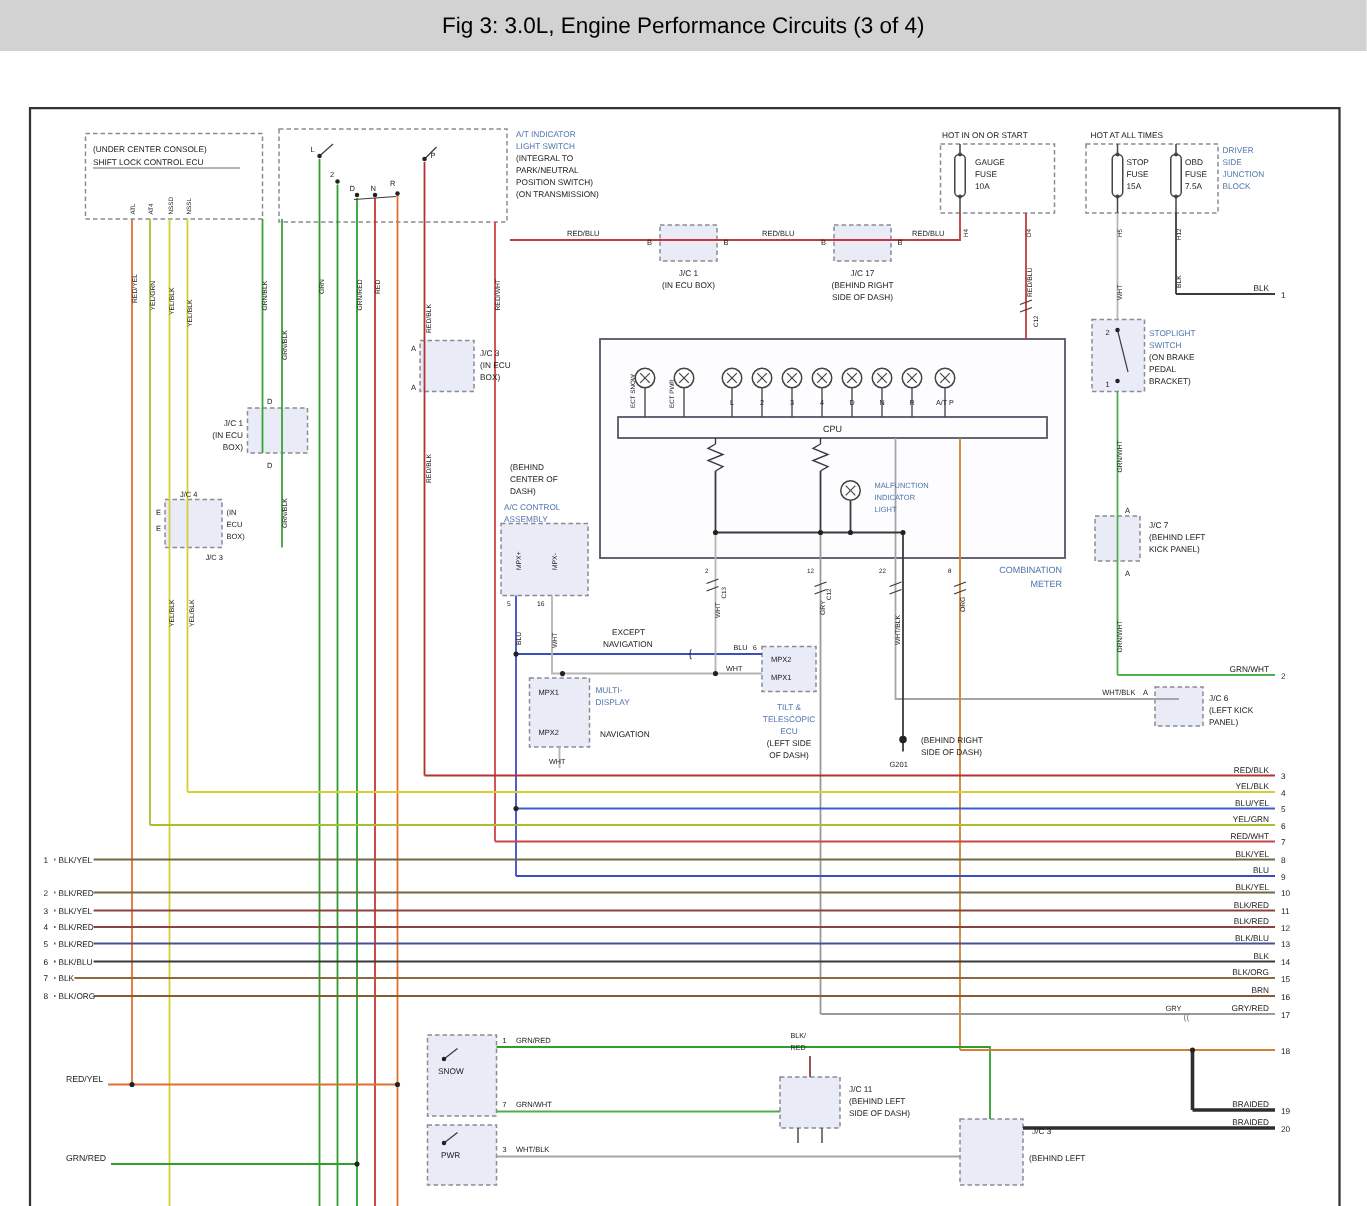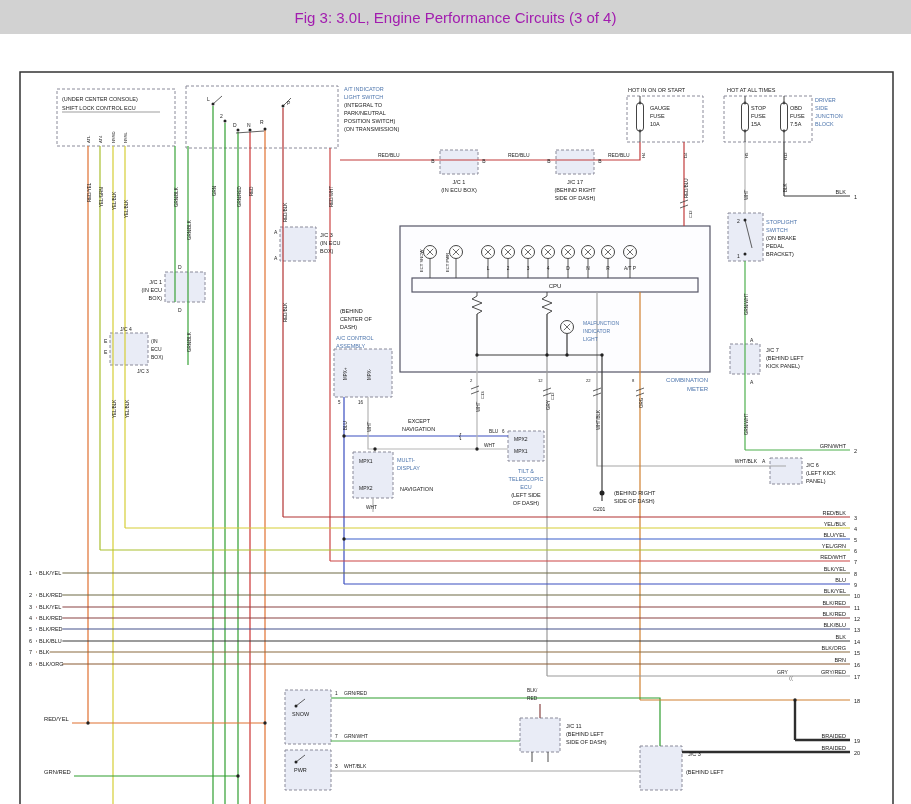--- a/index.html
+++ b/index.html
@@ -1,18 +1,18 @@
 <!DOCTYPE html>
 <html><head>
 <meta charset="utf-8">
 <style>
   html,body{margin:0;padding:0;background:#fff;}
   body{width:911px;height:804px;overflow:hidden;font-family:"Liberation Sans",sans-serif;position:relative;}
   .titlebar{position:absolute;left:0;top:0;width:911px;height:34px;background:#d2d2d2;
-    display:flex;align-items:center;justify-content:center;font-size:15px;color:#a21caf;}
+    display:flex;align-items:center;justify-content:center;font-size:15px;color:#000000;}
   svg{position:absolute;left:0;top:0;}
   svg text{font-family:"Liberation Sans",sans-serif;}
 </style>
 </head>
 <body>
 
 <div class="titlebar">Fig 3: 3.0L, Engine Performance Circuits (3 of 4)</div>
 
 <svg id="diagram-svg" width="911" height="804" viewBox="0 0 911 804" xmlns="http://www.w3.org/2000/svg">
     <rect x="57" y="89" width="118" height="57" fill="none" stroke="#8a8a99" stroke-width="1" stroke-dasharray="3,2"></rect>

